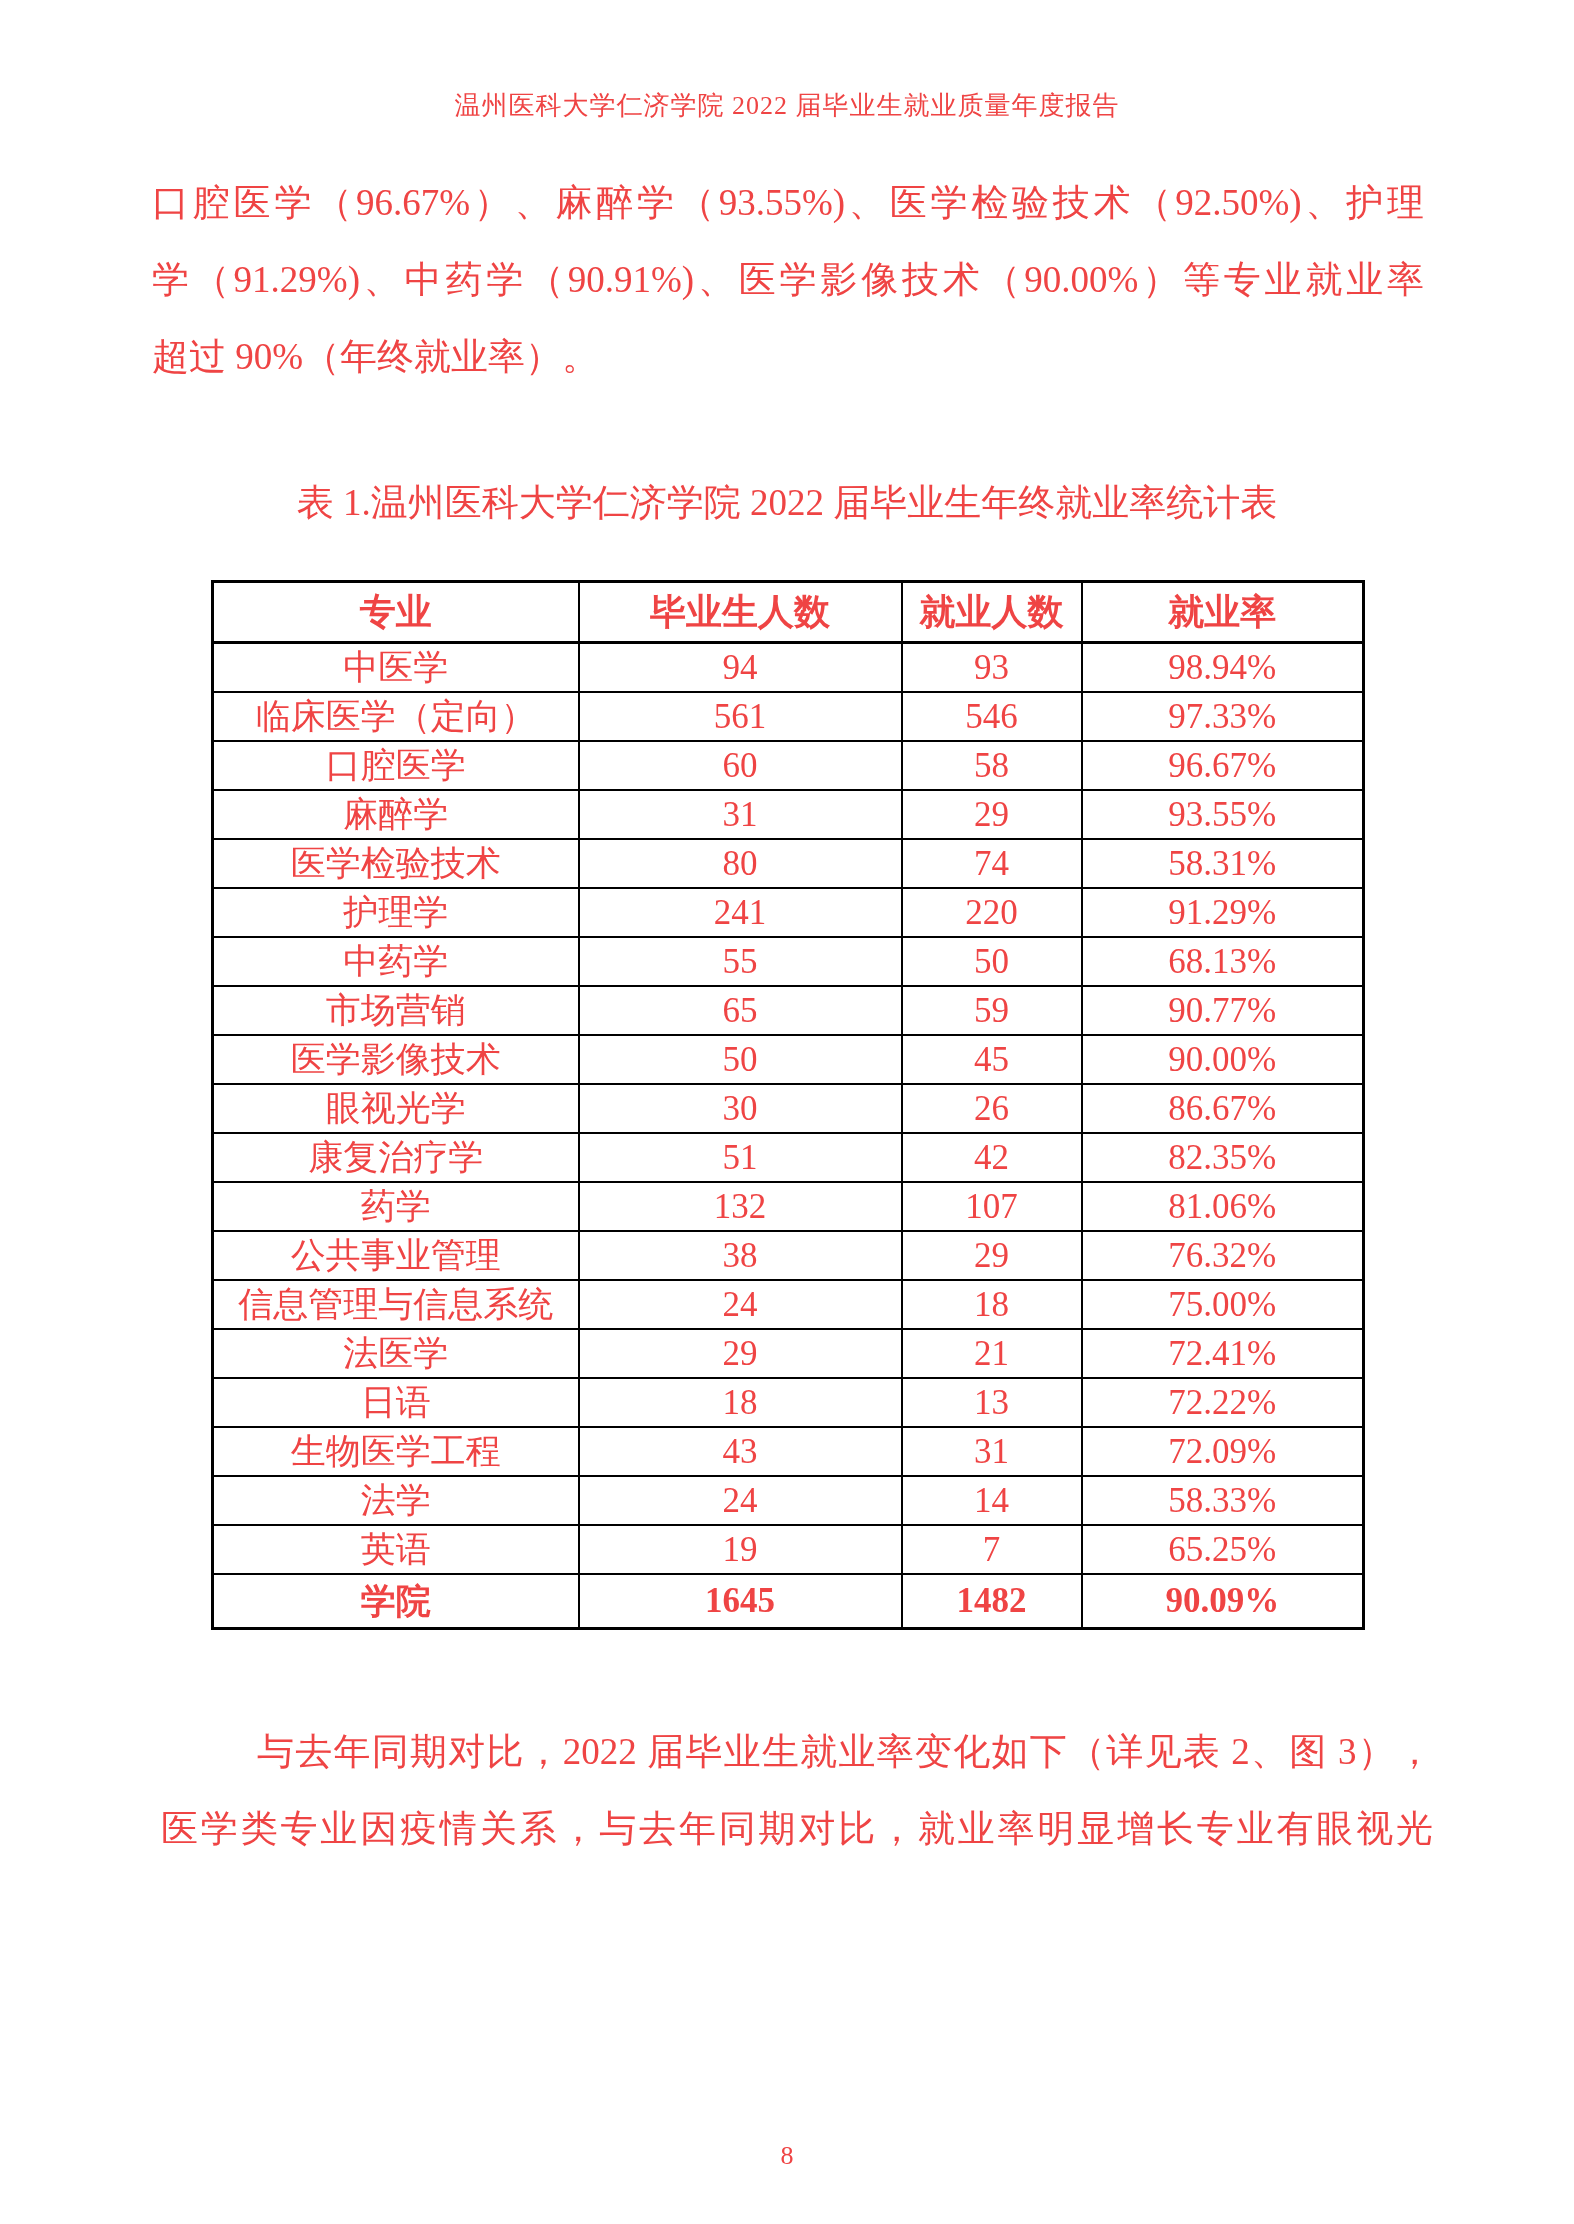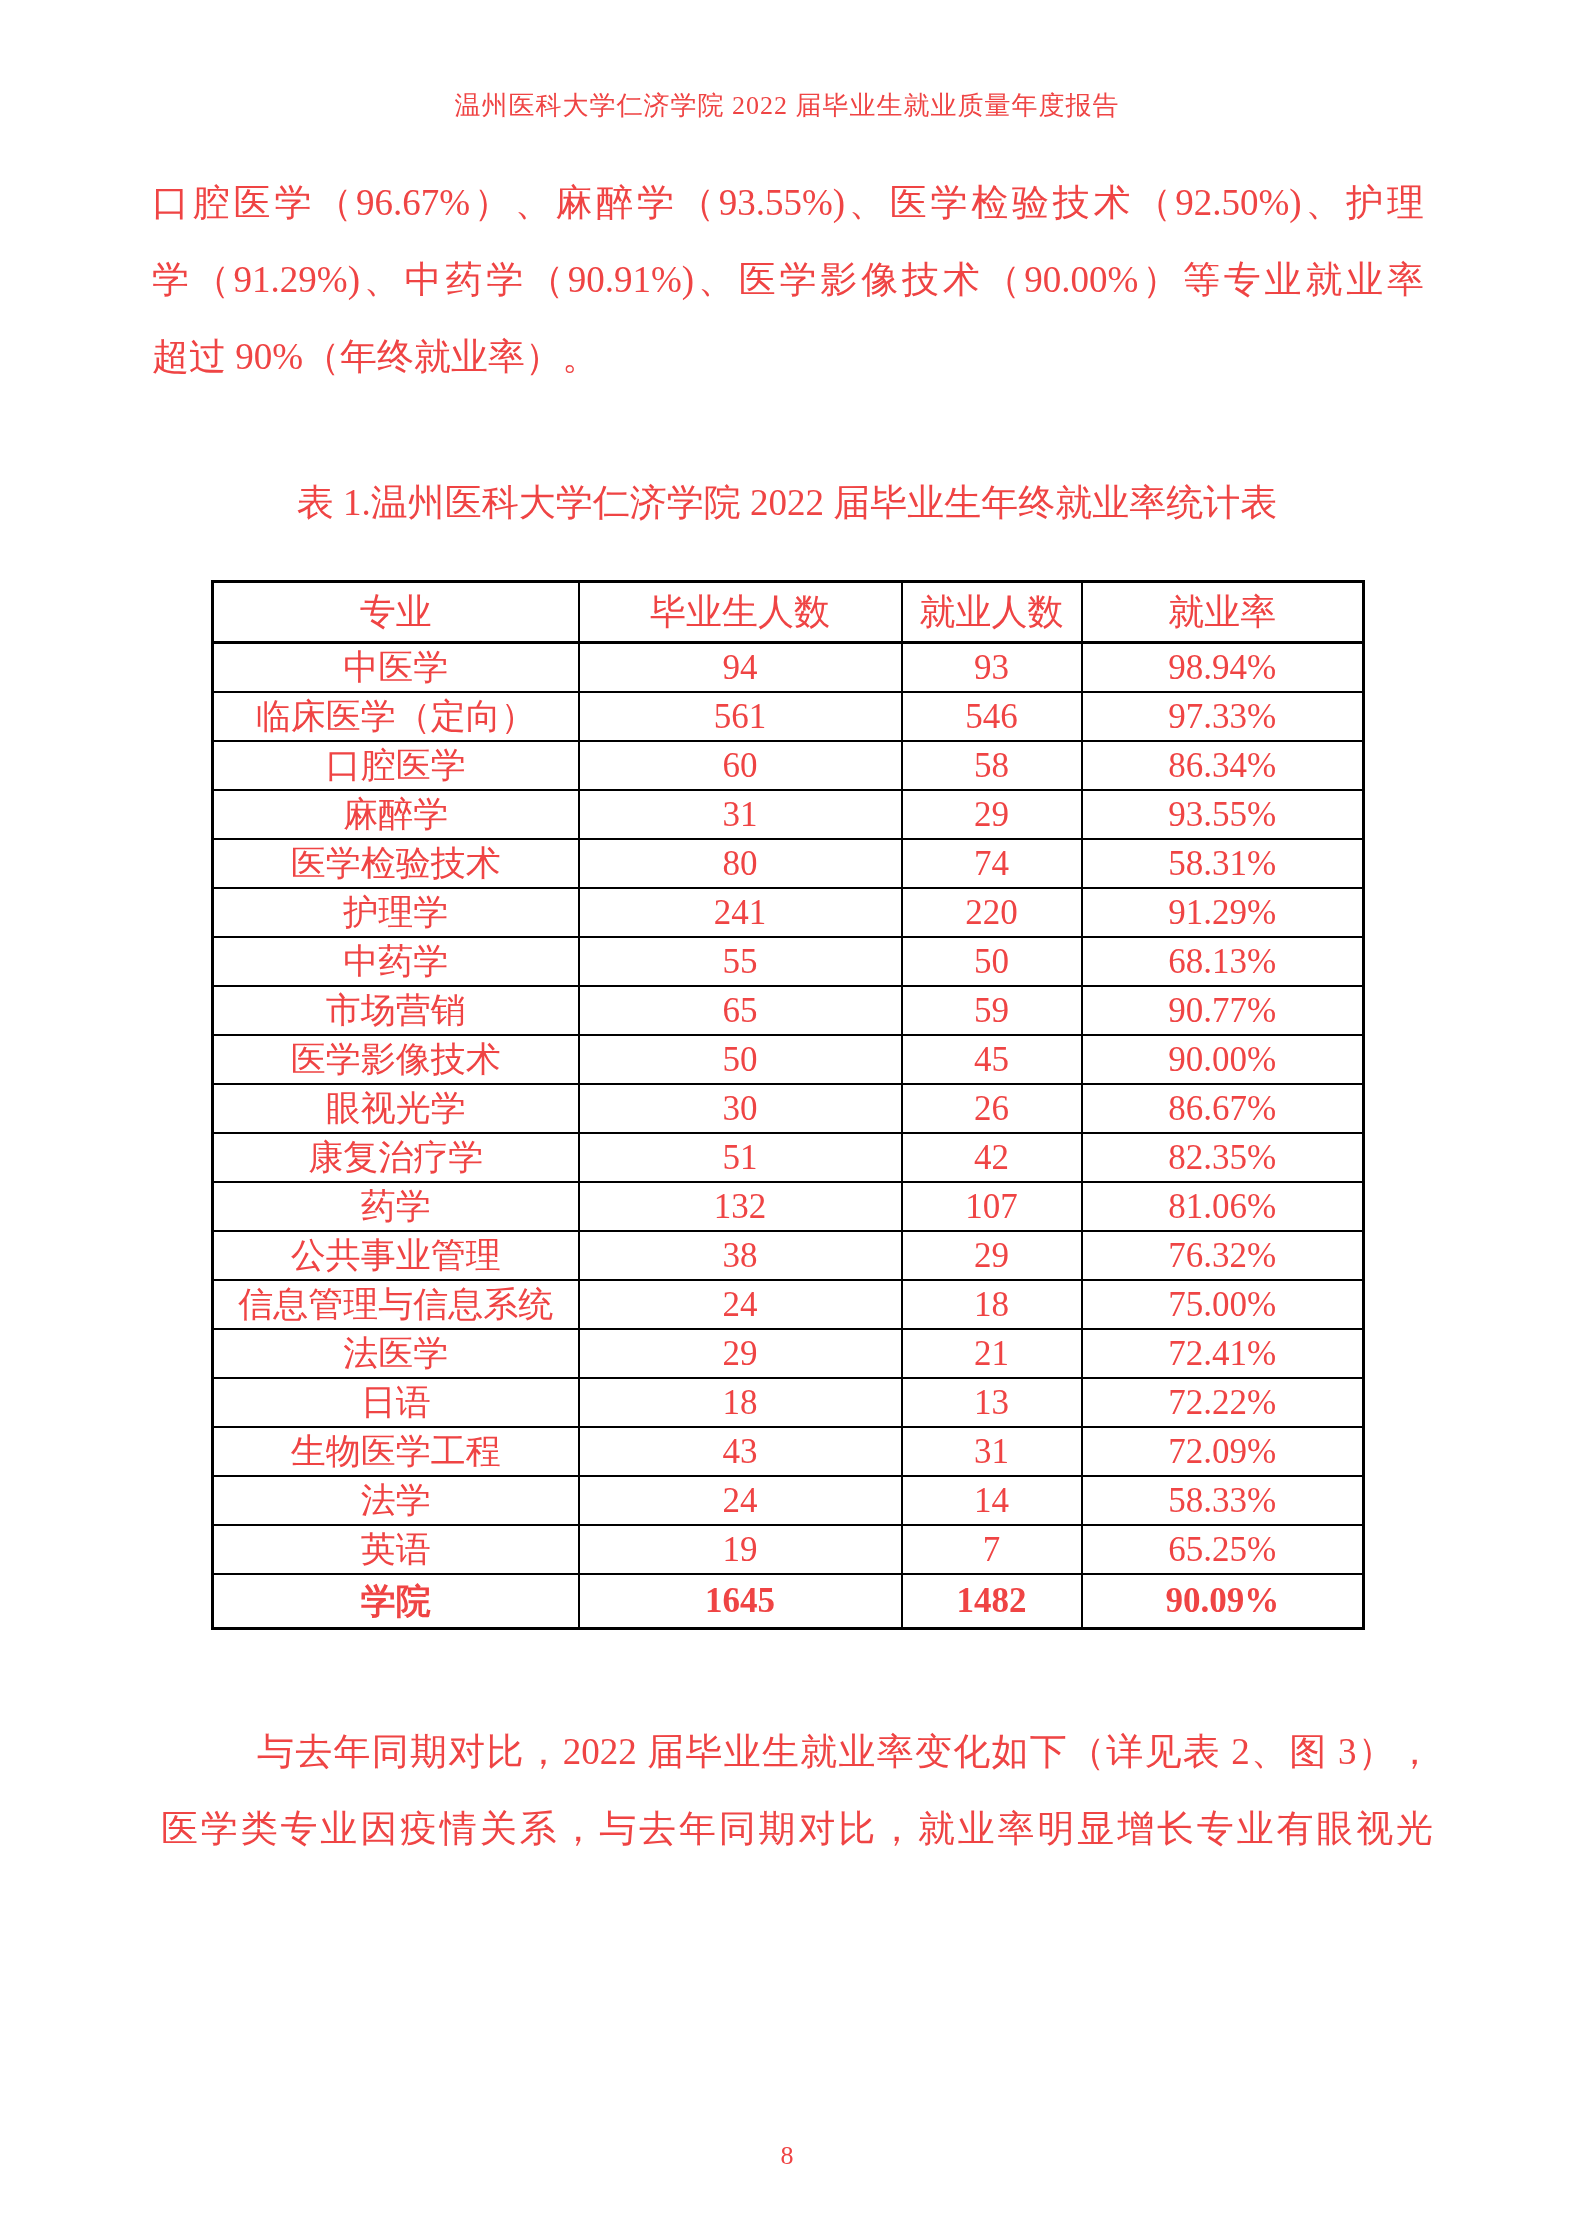--- a/index.html
+++ b/index.html
@@ -57,21 +57,21 @@
     border: 2px solid #000000;
     text-align: center;
     vertical-align: middle;
     padding: 0;
     overflow: hidden;
     white-space: nowrap;
   }
   table.stats thead th {
     height: 58px;
     font-size: 36px;
-    font-weight: normal;
+    font-weight: bold;
     border-bottom: 3px solid #000000;
   }
   table.stats td {
     height: 47px;
     font-size: 35px;
     font-weight: normal;
   }
   table.stats tr.total-row td {
     height: 52px;
     font-weight: bold;
@@ -126,21 +126,21 @@
         <tr>
           <td>临床医学（定向）</td>
           <td>561</td>
           <td>546</td>
           <td>97.33%</td>
         </tr>
         <tr>
           <td>口腔医学</td>
           <td>60</td>
           <td>58</td>
-          <td>86.34%</td>
+          <td>96.67%</td>
         </tr>
         <tr>
           <td>麻醉学</td>
           <td>31</td>
           <td>29</td>
           <td>93.55%</td>
         </tr>
         <tr>
           <td>医学检验技术</td>
           <td>80</td>

